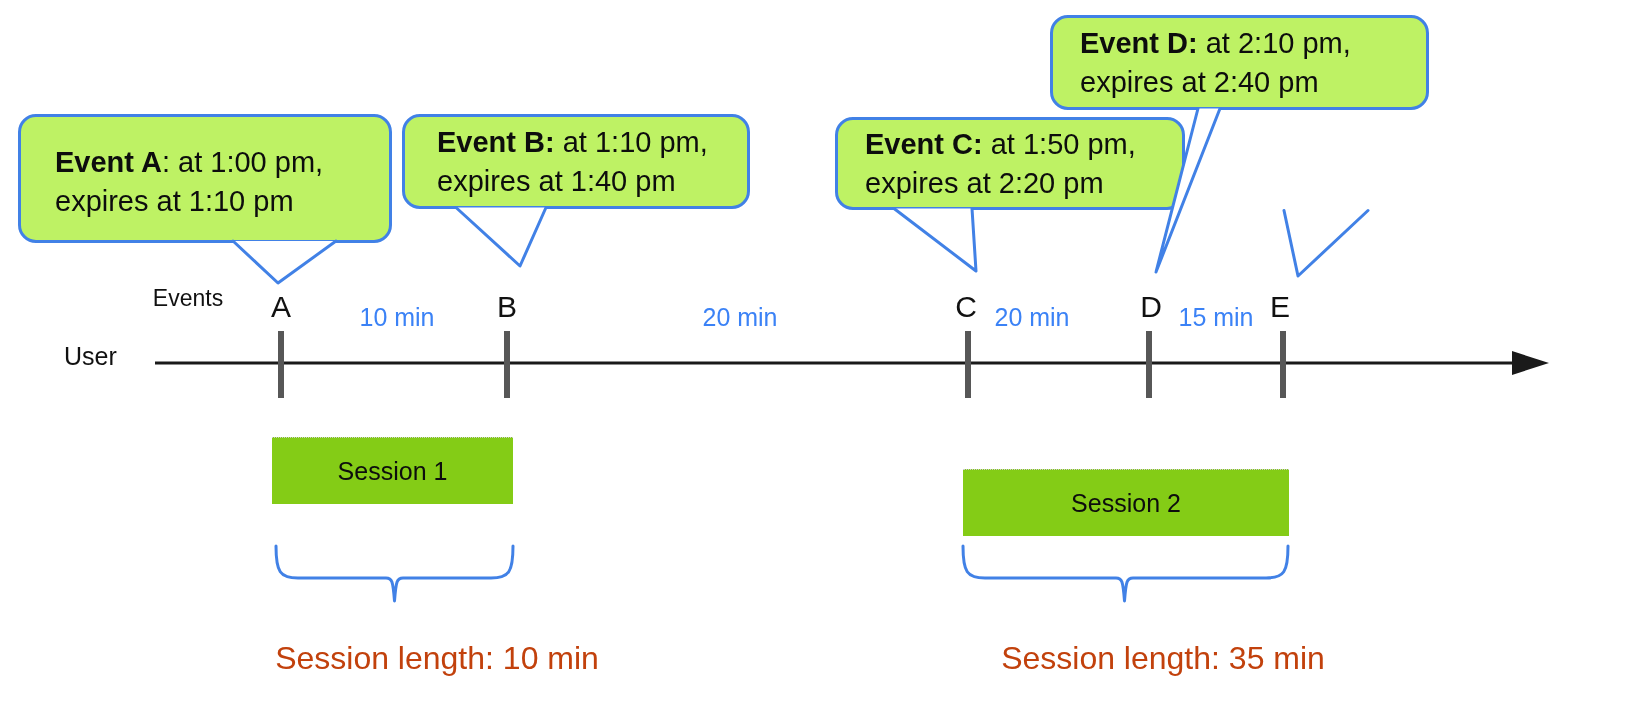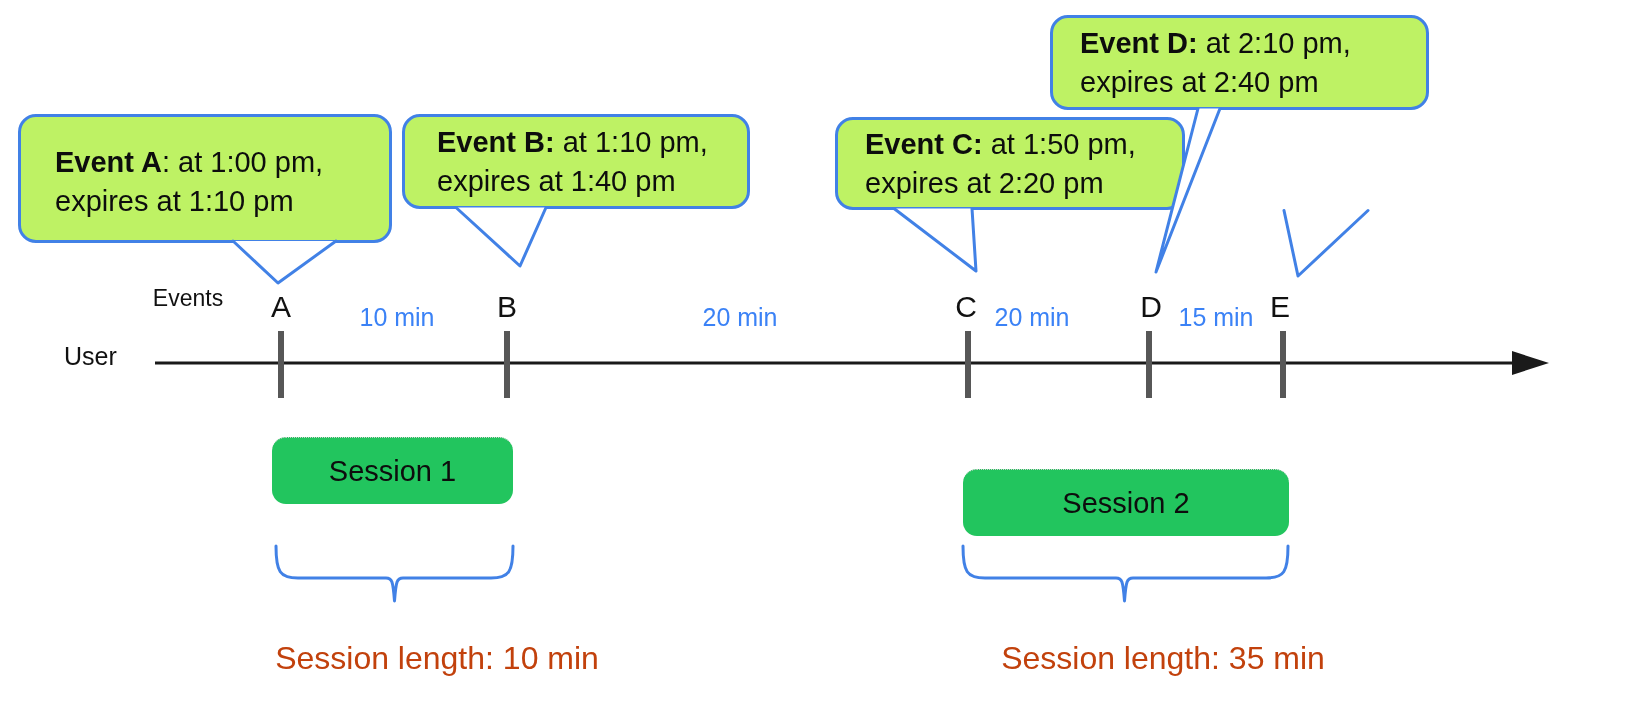--- a/index.html
+++ b/index.html
@@ -22,22 +22,22 @@
   .bubble-e{left:1228px;top:116px;width:349px;height:96px;padding:0 8px 0 29px;}
   
   svg.overlay{position:absolute;left:0;top:0;z-index:2;pointer-events:none;}
   
   .lbl{position:absolute;white-space:nowrap;z-index:1;}
   .user-label{left:64px;top:342px;font-size:25px;}
   .events-label{left:188px;top:285px;font-size:23px;transform:translateX(-50%);}
   .evt-letter{top:290px;font-size:30px;transform:translateX(-50%);}
   .interval{top:303px;font-size:25px;transform:translateX(-50%);color:#3b82f6;}
   .session-box{
-    position:absolute;top:437px;height:66px;background:#22c55e;border-top:1px dotted #cfcfcf;
-    display:flex;align-items:center;justify-content:center;font-size:29px;color:#0d0d0d;z-index:1;border-radius:14px;
+    position:absolute;top:437px;height:66px;background:#84cc16;border-top:1px dotted #cfcfcf;
+    display:flex;align-items:center;justify-content:center;font-size:25px;color:#0d0d0d;z-index:1;
   }
   .session-1{left:272px;width:241px;}
   .session-2{left:963px;width:326px;margin-top:32px;}
   .session-length{top:640px;font-size:32px;color:#c2410c;transform:translateX(-50%);}
 </style>
 </head>
 <body>
 
 <div class="canvas">
 

